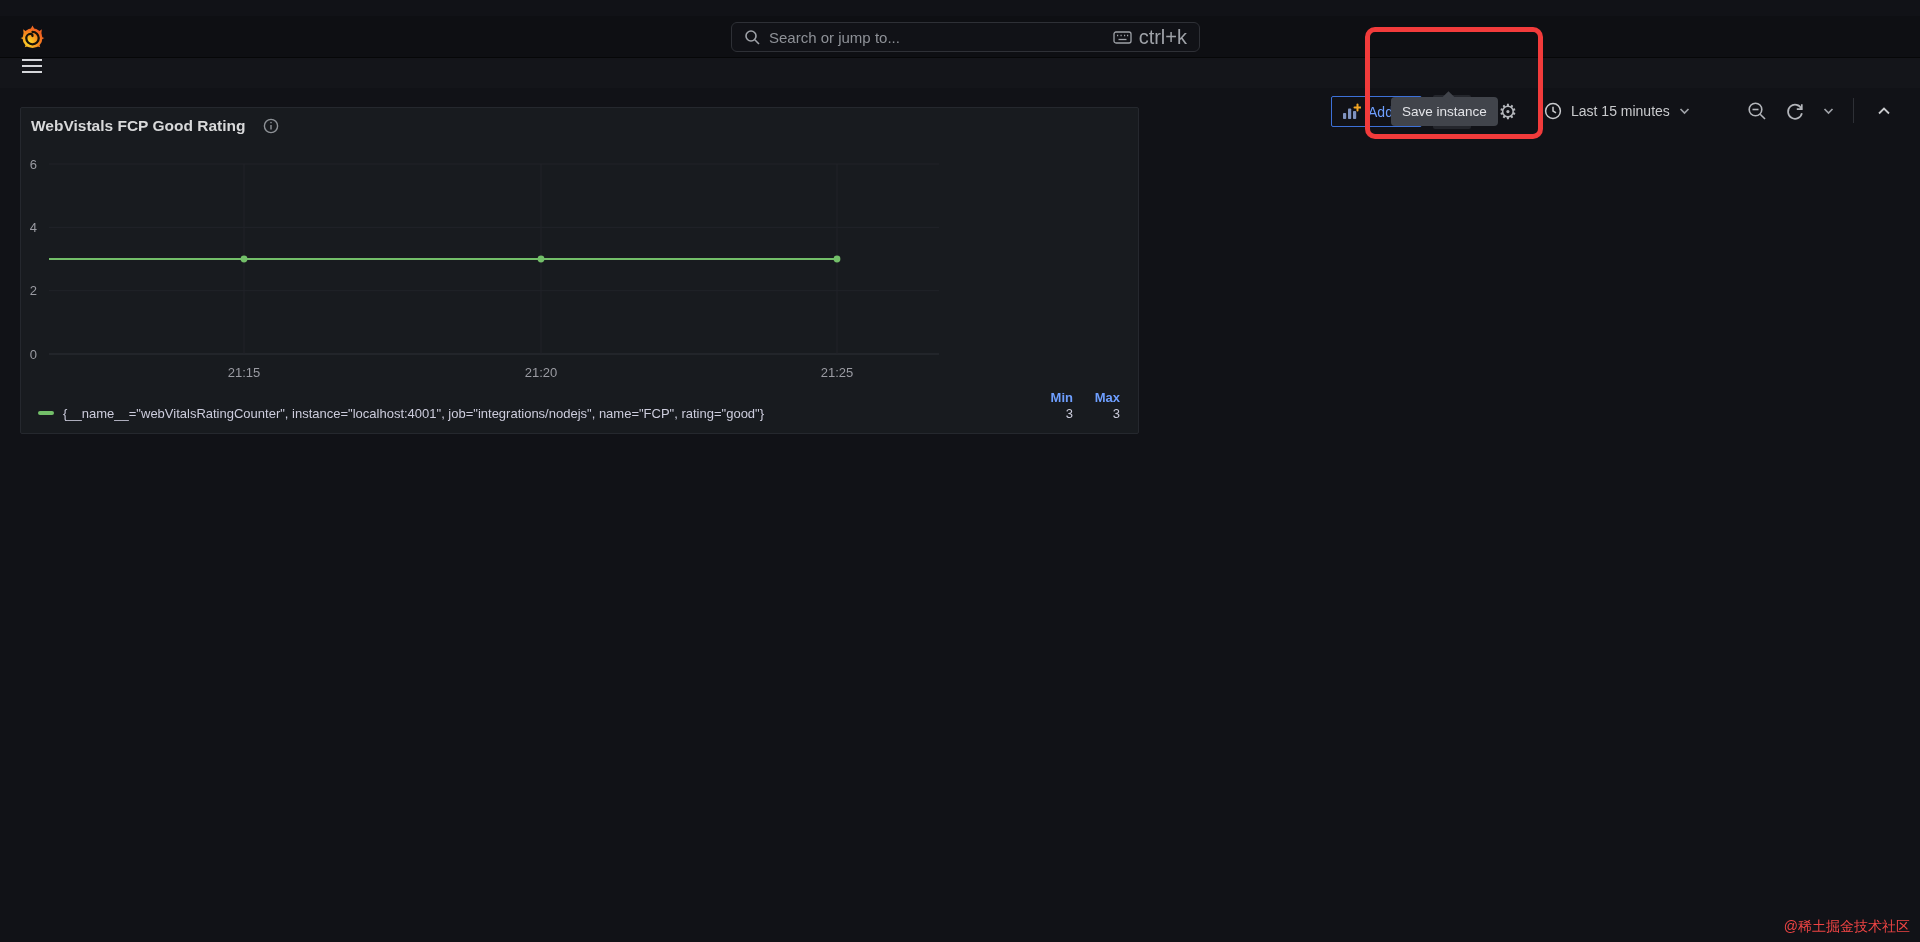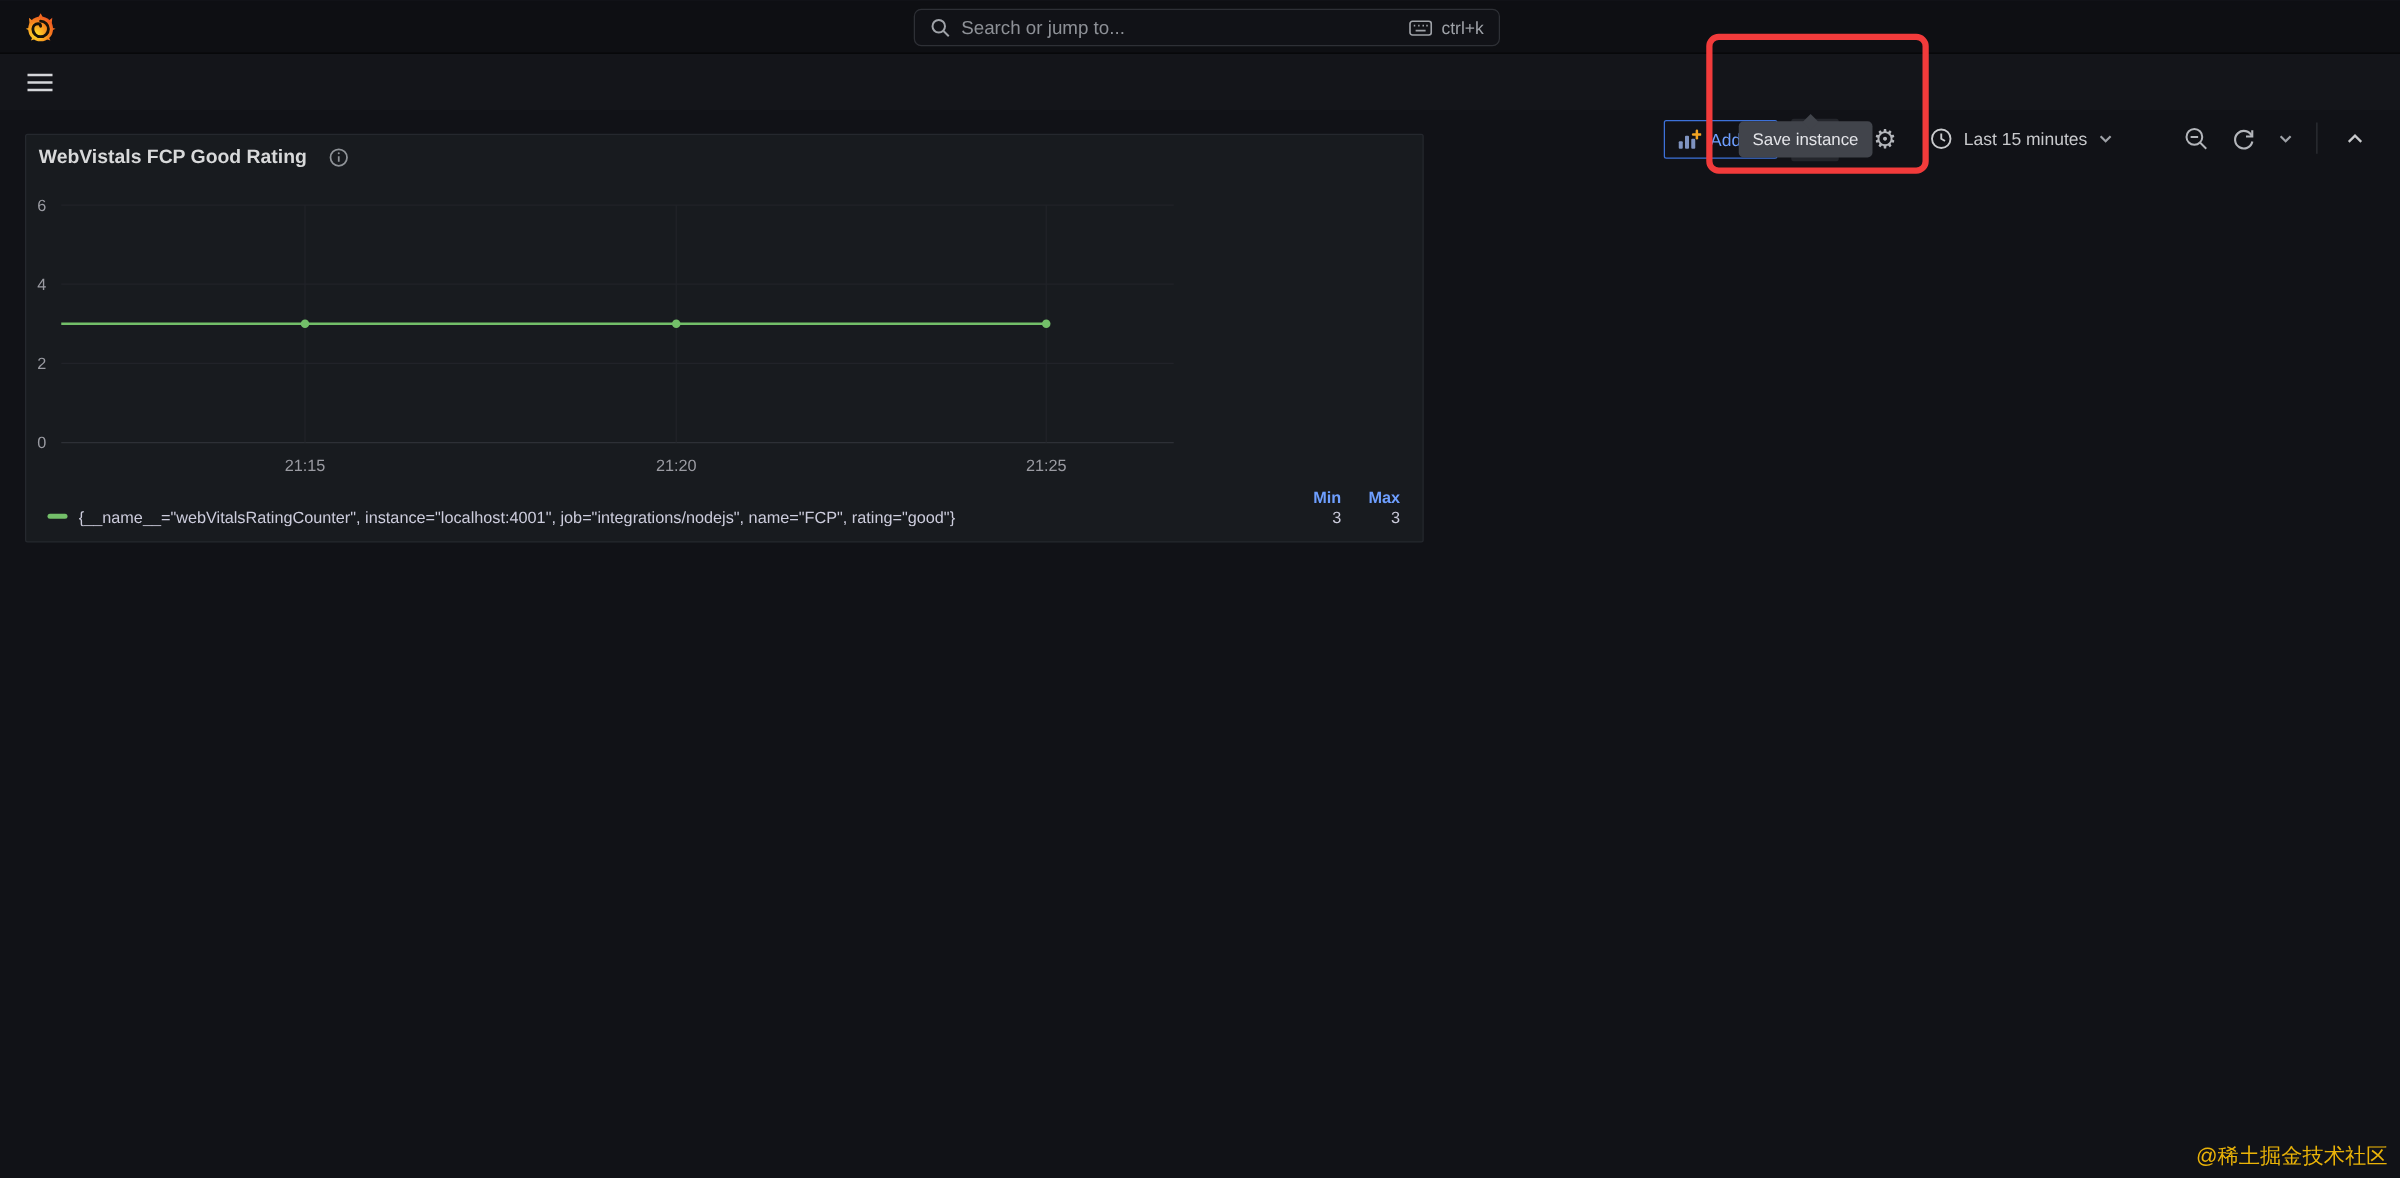--- a/index.html
+++ b/index.html
@@ -1,28 +1,28 @@
 <!DOCTYPE html>
 <html><head>
 <meta charset="utf-8">
 <style>
   * { margin:0; padding:0; box-sizing:border-box; }
   html,body { width:1920px; height:942px; overflow:hidden; background:#111217;
               font-family:"Liberation Sans", sans-serif; }
   body { position:relative; color:#d5d6da; }
 
   
-  .topbar { position:absolute; left:0; top:1px; width:1920px; height:42px;
+  .topbar { position:absolute; left:0; top:16px; width:1920px; height:42px;
             background:#0e0f13; border-bottom:1px solid #060708; z-index:5; }
   .logo { position:absolute; left:19px; top:8px; width:27px; height:27px; cursor:pointer; }
   .searchbox { position:absolute; left:731px; top:6px; width:469px; height:30px;
                background:#111217; border:1px solid #2e3036; border-radius:6px;
                display:flex; align-items:center; padding:0 12px; cursor:text; }
   .searchbox .ph { color:#8e9197; font-size:15px; margin-left:9px; flex:1; }
-  .shortcut { display:flex; align-items:center; gap:7px; color:#9fa2a8; font-size:14px; }
+  .shortcut { display:flex; align-items:center; gap:7px; color:#9fa2a8; font-size:20px; }
   .tb-right { position:absolute; right:0; top:0; height:42px; }
   .icon-btn { background:none; border:none; cursor:pointer; color:#a6a8ae;
               display:flex; align-items:center; justify-content:center; }
 
   
   .toolbar { position:absolute; left:0; top:43px; width:1920px; height:45px;
              background:#14151a; z-index:4; }
   .hamburger { position:absolute; left:20px; top:11px; width:24px; height:24px; }
   .crumbs { position:absolute; left:64px; top:0; height:45px; display:flex;
             align-items:center; gap:9px; font-size:15px; }
@@ -67,21 +67,21 @@
 
   
   .annotation-rect { position:absolute; left:1365px; top:27px; width:178px; height:112px;
                      border:5px solid #f23b3b; border-radius:10px; z-index:60; pointer-events:none; }
   .tooltip { position:absolute; left:1391px; top:97px; height:29px; background:#41444b;
              border-radius:4px; color:#e3e4e8; font-size:13.5px; display:flex;
              align-items:center; padding:0 11px; z-index:55; }
   .tooltip::before { content:""; position:absolute; top:-4px; left:53px; width:9px; height:9px;
                      background:#41444b; transform:rotate(45deg); }
 
-  .watermark { position:absolute; right:10px; bottom:6px; color:#eab308; font-size:17px; }
+  .watermark { position:absolute; right:10px; bottom:6px; color:#ef4444; font-size:14px; }
 
   svg { display:block; }
 </style>
 </head>
 <body>
 
 <header class="topbar">
   <div class="logo">
     <svg width="27" height="27" viewBox="0 0 26 26">
       <defs>

